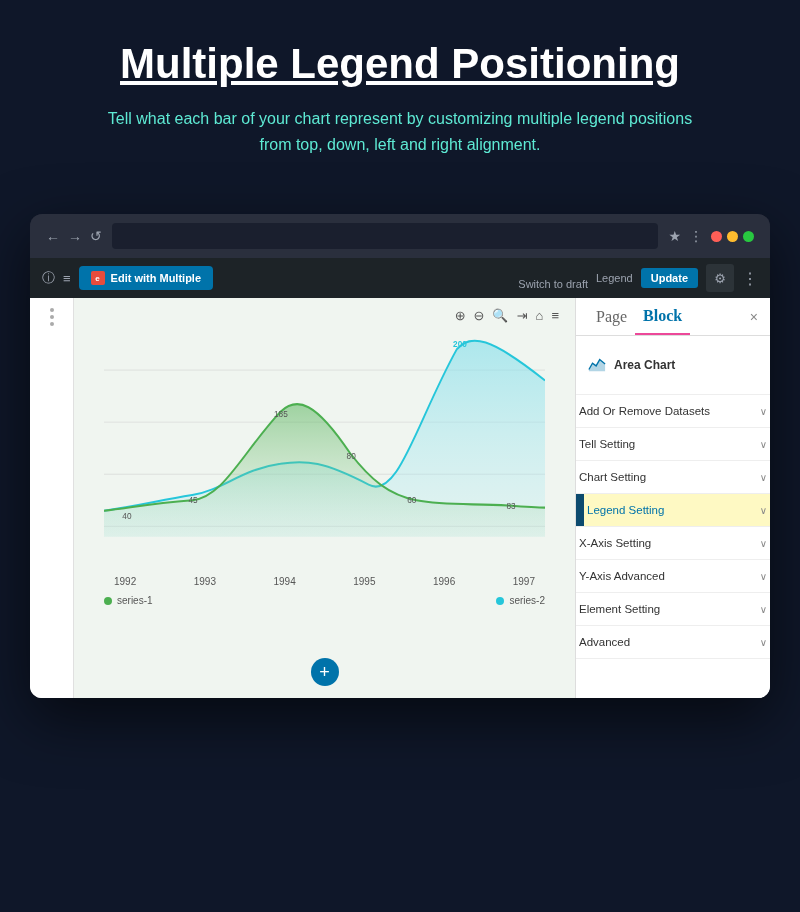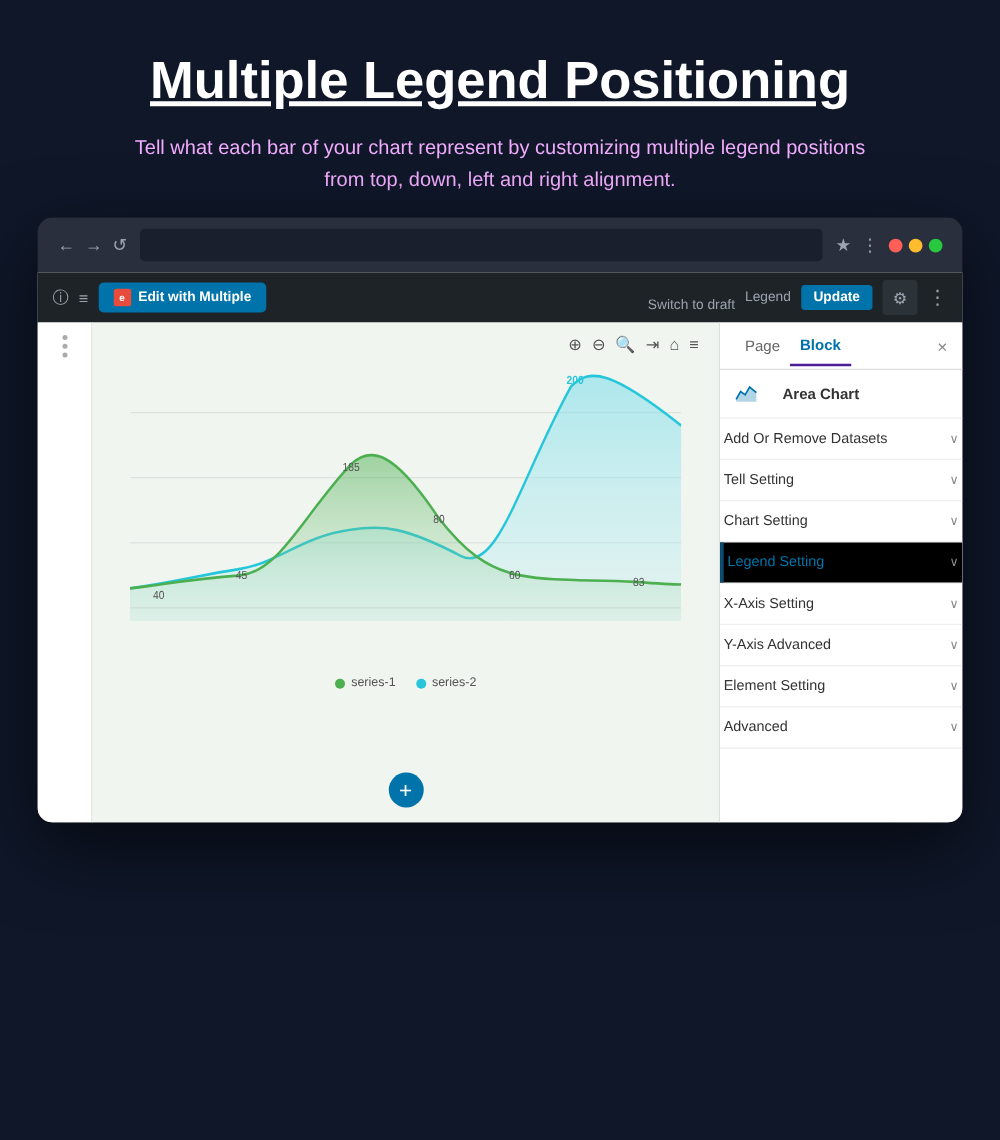--- a/index.html
+++ b/index.html
@@ -19,26 +19,26 @@
       color: #ffffff;
       font-size: 42px;
       font-weight: 800;
       text-align: center;
       margin-bottom: 18px;
       line-height: 1.15;
       text-decoration: underline;
     }
 
     .hero-desc {
-      color: #f0abfc;
+      color: #5eead4;
       font-size: 16px;
       text-align: center;
       line-height: 1.6;
       max-width: 600px;
-      margin-bottom: 17px;
+      margin-bottom: 57px;
     }
 
     
     .browser {
       width: 740px;
       background: #1a1f2e;
       border-radius: 12px;
       overflow: hidden;
       box-shadow: 0 20px 60px rgba(0,0,0,0.6);
     }
@@ -249,21 +249,21 @@
       margin-top: 4px;
     }
 
     .chart-x-label {
       font-size: 10px;
       color: #555;
     }
 
     .chart-legend {
       display: flex;
-      justify-content: center;
+      justify-content: space-between;
       gap: 16px;
       margin-top: 8px;
     }
 
     .legend-item {
       display: flex;
       align-items: center;
       gap: 5px;
       font-size: 10px;
       color: #555;
@@ -335,41 +335,42 @@
       border-bottom: 1px solid #ddd;
       align-items: center;
       padding: 0 12px;
       height: 38px;
     }
 
     .panel-tab {
       color: #666;
       cursor: pointer;
       padding: 8px 8px;
-      font-size: 12px;
+      font-size: 16px;
+      font-family: Liberation Serif, serif;
     }
 
     .panel-tab.active {
       color: #0073aa;
-      border-bottom: 2px solid #4c1d95;
+      border-bottom: 2px solid #ec4899;
       font-weight: 600;
     }
 
     .panel-close {
       margin-left: auto;
       color: #888;
       cursor: pointer;
       font-size: 14px;
     }
 
     .panel-widget-title {
       display: flex;
       align-items: center;
-      gap: 20px;
-      padding: 10px 12px;
+      gap: 8px;
+      padding: 20px 12px;
       border-bottom: 1px solid #eee;
       color: #333;
       font-size: 12px;
       font-weight: 600;
     }
 
     .panel-widget-icon {
       width: 18px;
       height: 18px;
       color: #0073aa;
@@ -388,23 +389,23 @@
       display: flex;
       align-items: center;
       justify-content: space-between;
       padding: 10px 3px;
       cursor: pointer;
       color: #333;
       font-size: 11.5px;
     }
 
     .panel-section-header.active {
-      background: #000000;
+      background: #fef9c3;
       color: #0073aa;
-      border-left: 3px solid #0c4a6e;
+      border-left: 8px solid #0c4a6e;
     }
 
     .panel-chevron {
       color: #888;
       font-size: 10px;
     }
   </style>
 </head>
 <body>
 
@@ -499,20 +500,28 @@
 
             <text x="20" y="193" font-size="9" fill="#555">40</text>
             <text x="92" y="178" font-size="9" fill="#555">45</text>
             <text x="185" y="95" font-size="9" fill="#555">185</text>
             <text x="264" y="135" font-size="9" fill="#555">80</text>
             <text x="330" y="178" font-size="9" fill="#555">60</text>
             <text x="380" y="28" font-size="9" fill="#26c6da" font-weight="bold">200</text>
             <text x="438" y="183" font-size="9" fill="#555">83</text>
           </svg>
 
+          <div class="chart-x-labels">
+            <span class="chart-x-label">1992</span>
+            <span class="chart-x-label">1993</span>
+            <span class="chart-x-label">1994</span>
+            <span class="chart-x-label">1995</span>
+            <span class="chart-x-label">1996</span>
+            <span class="chart-x-label">1997</span>
+          </div>
 
           <div class="chart-legend">
             <div class="legend-item">
               <div class="legend-dot legend-dot-s1"></div>
               <span>series-1</span>
             </div>
             <div class="legend-item">
               <div class="legend-dot legend-dot-s2"></div>
               <span>series-2</span>
             </div>

